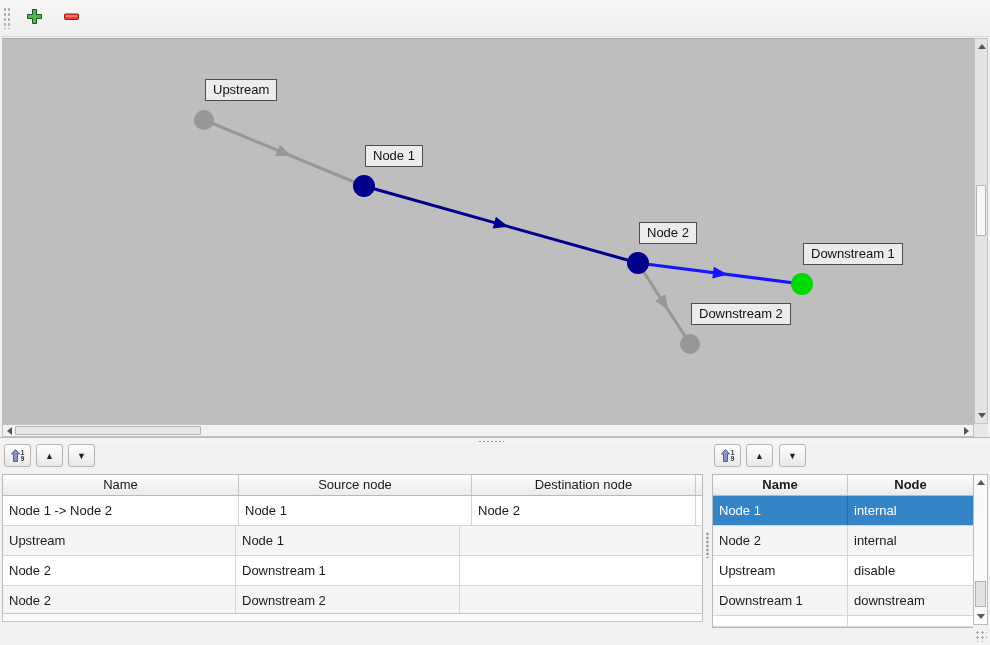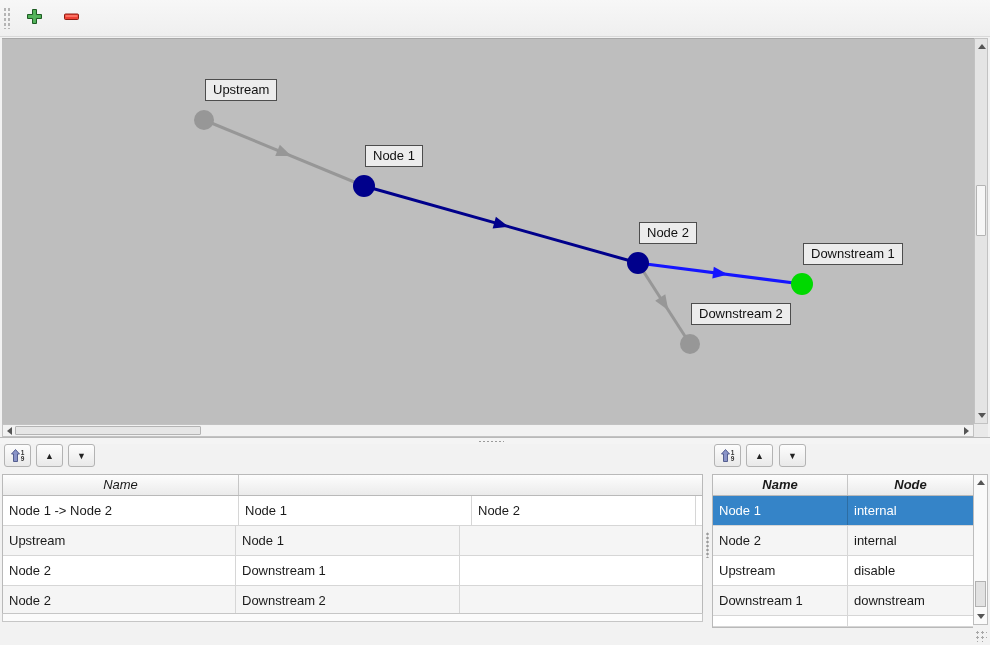--- a/index.html
+++ b/index.html
@@ -65,21 +65,21 @@
   .trow { display:flex; height:30px; border-bottom:1px solid #d6d6d6; background:#fff; }
   .trow.alt { background:#f5f5f5; }
   .trow.selected { background:var(--sel,#3584c8); color:#fff; }
   .trow.selected .tcell { border-right-color:#2d6da3; }
   .tcell { padding:0 0 0 6px; line-height:29px; border-right:1px solid #d6d6d6;
     overflow:hidden; white-space:nowrap; }
   .tcell:last-child { border-right:none; }
   .thead { display:flex; height:21px; background:linear-gradient(#fdfdfd,#ebebeb);
     border-bottom:1px solid #b9b9b9; }
   .thcell { text-align:center; line-height:20px; border-right:1px solid #c6c6c6;
-    overflow:hidden; white-space:nowrap;font-style:italic; }
+    overflow:hidden; white-space:nowrap; }
   .thcell:last-child { border-right:none; }
   .thead.bold .thcell { font-weight:bold; }
   .trow.stub { height:11px; }
 
   
   .c0 { width:236px; } .c1 { width:233px; } .c2 { width:224px; } .c3 { width:6px; padding:0; }
   
   .r0 { width:135px; } .r1 { width:125px; }
 
   .hstrip { position:absolute; left:2px; top:613px; width:701px; height:9px;
@@ -176,20 +176,22 @@
   <button class="pbtn" style="left:36px; top:444px;">
     <span>▲</span>
   </button>
   <button class="pbtn" style="left:68px; top:444px;">
     <span>▼</span>
   </button>
 
   <div class="tbl" style="left:2px; width:701px;">
     <div class="thead">
       <div class="thcell c0">Name</div>
+      <div class="thcell c1">Source node</div>
+      <div class="thcell c2">Destination node</div>
       <div class="thcell c3"></div>
     </div>
     <div class="trow">
       <div class="tcell c0">Node 1 -&gt; Node 2</div>
       <div class="tcell c1">Node 1</div>
       <div class="tcell c2">Node 2</div>
       <div class="tcell c3"></div>
     </div>
     <div class="trow alt">
       <div class="tcell c1">Upstream</div>

